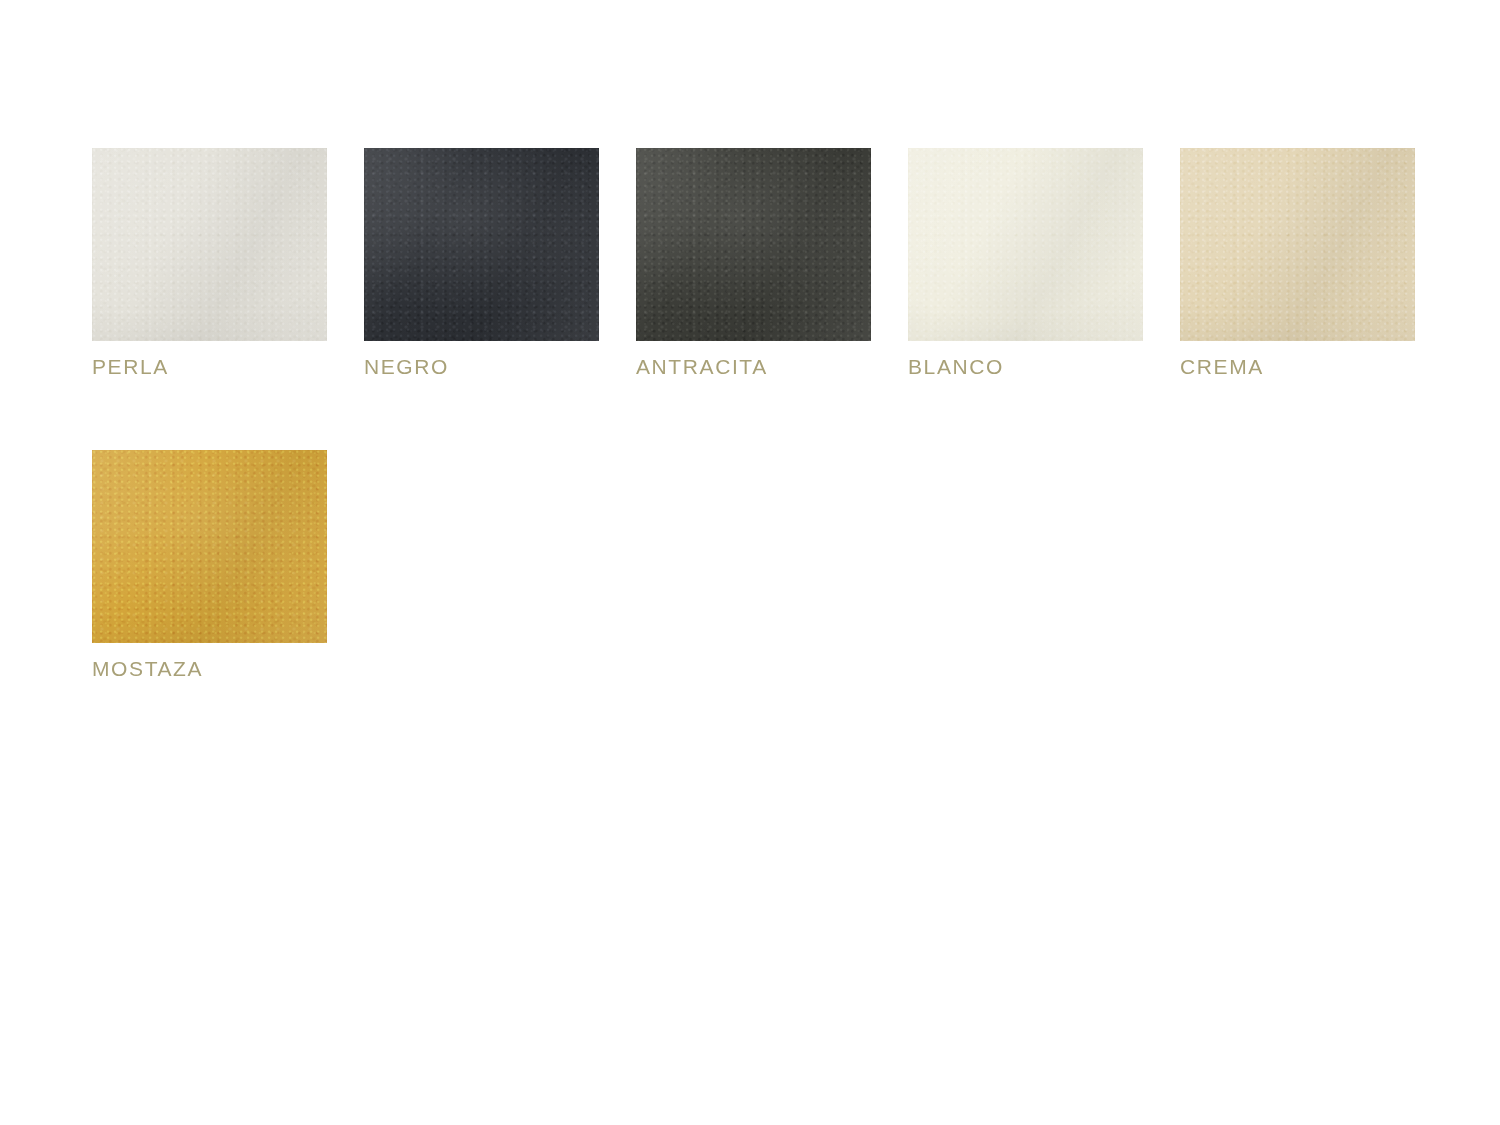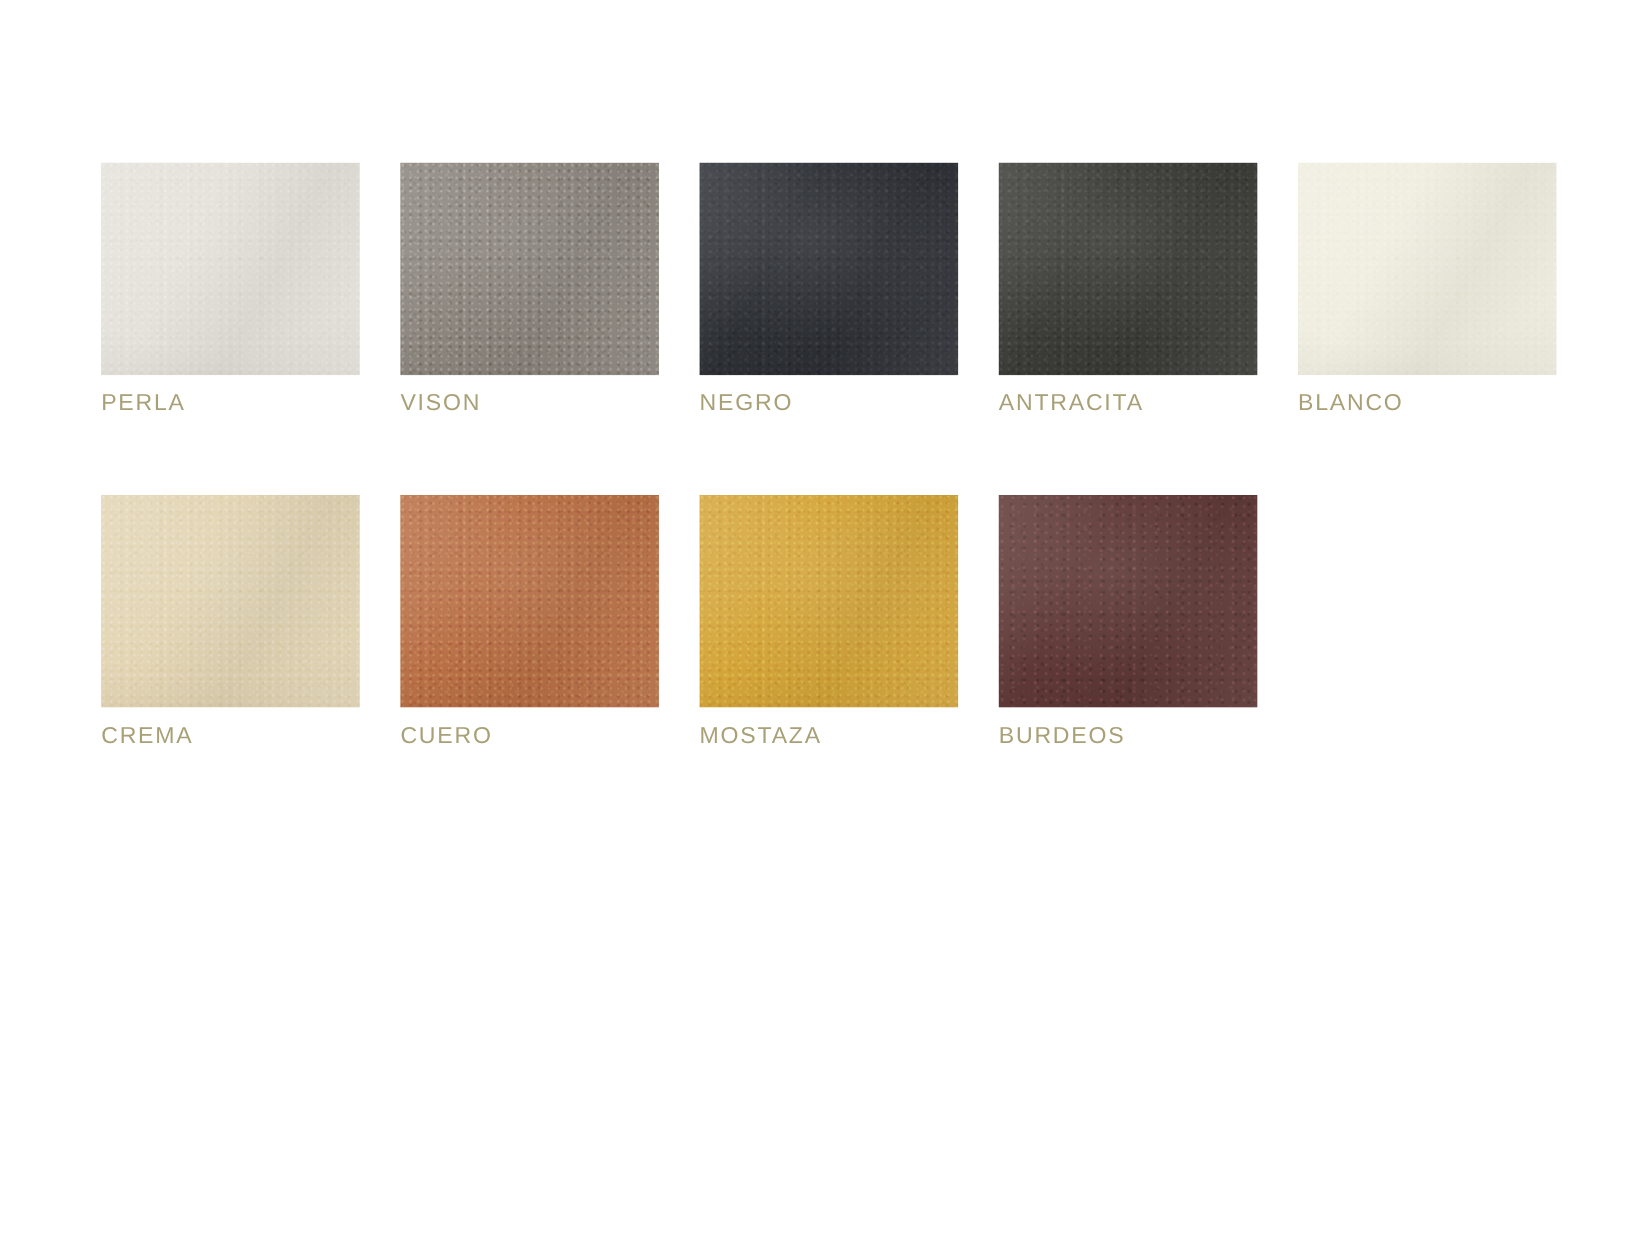--- a/index.html
+++ b/index.html
@@ -108,28 +108,20 @@
   <div class="swatch-grid">
       <div class="swatch-card">
         <div class="swatch-chip" style="background-color: rgb(228, 226, 218);">
           <div class="grain"></div>
           <div class="grain2"></div>
           <div class="sheen"></div>
         </div>
         <div class="swatch-label">PERLA</div>
       </div>
       <div class="swatch-card">
-        <div class="swatch-chip" style="background-color: rgb(139, 133, 125);">
-          <div class="grain"></div>
-          <div class="grain2"></div>
-          <div class="sheen"></div>
-        </div>
-        <div class="swatch-label">VISON</div>
-      </div>
-      <div class="swatch-card">
         <div class="swatch-chip" style="background-color: rgb(45, 48, 53);">
           <div class="grain"></div>
           <div class="grain2"></div>
           <div class="sheen"></div>
         </div>
         <div class="swatch-label">NEGRO</div>
       </div>
       <div class="swatch-card">
         <div class="swatch-chip" style="background-color: rgb(59, 60, 55);">
           <div class="grain"></div>
@@ -148,37 +140,21 @@
       </div>
       <div class="swatch-card">
         <div class="swatch-chip" style="background-color: rgb(227, 213, 180);">
           <div class="grain"></div>
           <div class="grain2"></div>
           <div class="sheen"></div>
         </div>
         <div class="swatch-label">CREMA</div>
       </div>
       <div class="swatch-card">
-        <div class="swatch-chip" style="background-color: rgb(184, 111, 69);">
-          <div class="grain"></div>
-          <div class="grain2"></div>
-          <div class="sheen"></div>
-        </div>
-        <div class="swatch-label">CUERO</div>
-      </div>
-      <div class="swatch-card">
         <div class="swatch-chip" style="background-color: rgb(212, 165, 58);">
           <div class="grain"></div>
           <div class="grain2"></div>
           <div class="sheen"></div>
         </div>
         <div class="swatch-label">MOSTAZA</div>
       </div>
-      <div class="swatch-card">
-        <div class="swatch-chip coarse" style="background-color: rgb(94, 56, 54);">
-          <div class="grain"></div>
-          <div class="grain2"></div>
-          <div class="sheen"></div>
-        </div>
-        <div class="swatch-label">BURDEOS</div>
-      </div>
     </div>
 </div>
 
 </body></html>

